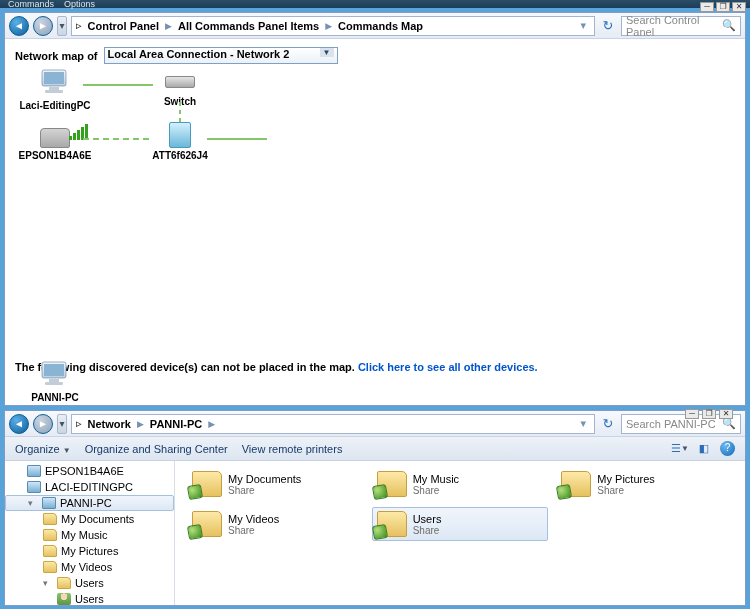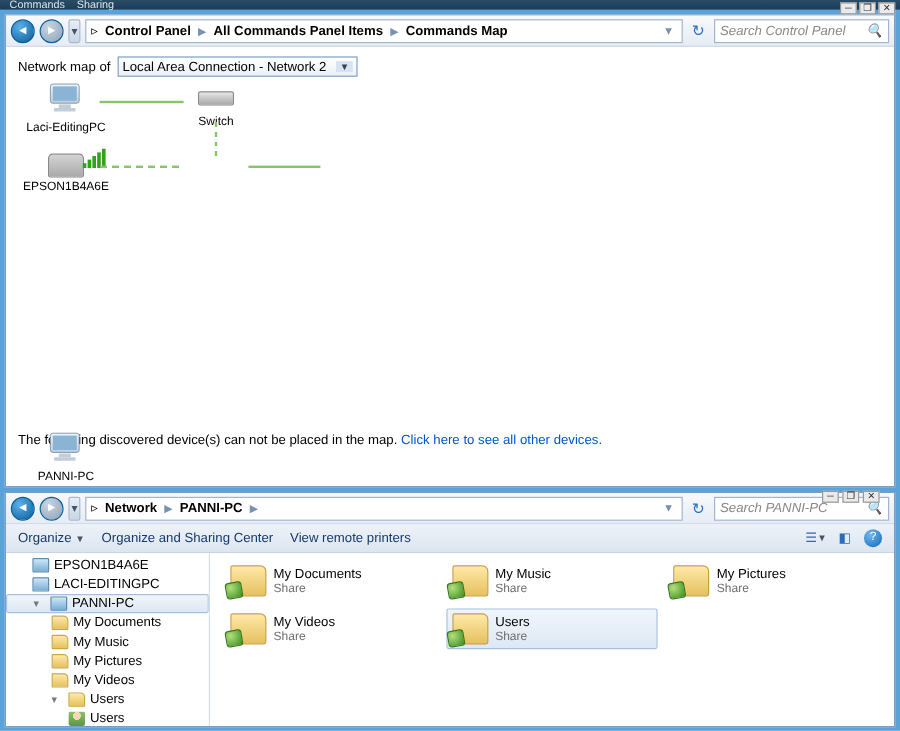--- a/index.html
+++ b/index.html
@@ -16,26 +16,26 @@
 
 .addr-row { display: flex; align-items: center; height: 26px; background: linear-gradient(#f7f9fc, #e6ecf5); border-bottom: 1px solid #c9d3e1; padding: 0 4px; gap: 4px; }
 .nav-btn { width: 20px; height: 20px; border-radius: 50%; background: radial-gradient(circle at 35% 30%, #5bb0ea, #0a5c94); display: flex; align-items: center; justify-content: center; color: #fff; font-size: 10px; border: 1px solid #0a5f9a; }
 .nav-btn.small { width: 10px; height: 20px; border-radius: 2px; background: linear-gradient(#e8eef6,#cad5e4); color: #456; border: 1px solid #a9b8cb; }
 .nav-btn.disabled { background: radial-gradient(circle at 35% 30%, #c8d4e2, #8fa2b8); }
 .addr-bar { flex: 1; height: 20px; border: 1px solid #a3b4cf; background: #fff; display: flex; align-items: center; padding: 0 4px; gap: 4px; }
 .crumb { color: #000; padding: 1px 2px; font-weight: bold; }
 .crumb-sep { color: #7791b0; font-size: 9px; }
 .addr-drop { color: #7791b0; padding: 0 4px; }
 .refresh { width: 18px; height: 18px; color: #2d72c0; font-size: 13px; display: flex; align-items: center; justify-content: center; }
-.search { width: 146px; height: 20px; border: 1px solid #a3b4cf; background: #fff; display: flex; align-items: center; padding: 0 4px; color: #888; justify-content: space-between; font-style: italic; }
+.search { width: 120px; height: 20px; border: 1px solid #a3b4cf; background: #fff; display: flex; align-items: center; padding: 0 4px; color: #888; justify-content: space-between; }
 .search .mag { color: #2d72c0; }
 
-.body-area { position: relative; padding: 8px 10px; }
+.body-area { position: relative; padding: 8px 10px; font-weight: bold; }
 .nm-row { display: flex; align-items: center; gap: 6px; }
-.select { width: 200px; height: 17px; border: 1px solid #7da0c4; background: linear-gradient(#fff,#ebf1f8); display: flex; align-items: center; justify-content: space-between; padding: 0 3px; font-size: 11px; }
+.select { width: 234px; height: 17px; border: 1px solid #7da0c4; background: linear-gradient(#fff,#ebf1f8); display: flex; align-items: flex-start; justify-content: space-between; padding: 0 3px; font-size: 11px; }
 .select .s-arrow { background: #d8e3ef; color: #345; padding: 0 3px; font-size: 8px; }
 
 .map { position: relative; height: 140px; margin-top: 4px; }
 .node { position: absolute; width: 80px; text-align: center; }
 .node .lbl { font-size: 10px; color: #000; margin-top: 2px; }
 .icon-pc, .icon-switch, .icon-router, .icon-printer, .icon-globe { margin: 0 auto; }
 .icon-pc { width: 32px; height: 28px; }
 .icon-switch { width: 30px; height: 12px; background: linear-gradient(#e6e6e6,#a9a9a9); border-radius: 2px; border: 1px solid #888; margin-top: 8px; margin-bottom: 8px; }
 .icon-router { width: 22px; height: 26px; background: linear-gradient(#d3f0ff,#6ab8d8); border-radius: 2px; border: 1px solid #4a9abc; }
 .icon-printer { width: 30px; height: 20px; background: linear-gradient(#d4d4d4,#a9a9a9); border: 1px solid #888; border-radius: 4px 4px 2px 2px; margin-top: 6px; }
@@ -93,21 +93,21 @@
     <defs>
 <linearGradient id="monGrad" x1="0" y1="0" x2="0" y2="1">
         <stop offset="0" stop-color="#eef4fb"></stop>
         <stop offset="1" stop-color="#bcd0e4"></stop>
       </linearGradient>
 </defs>
   </svg>
 
 <div class="top-taskbar">
   <span>Commands</span>
-  <span>Sharing</span>
+  <span>Options</span>
 </div>
 <div class="caption-btns">
   <div class="btn">─</div>
   <div class="btn">❐</div>
   <div class="btn">✕</div>
 </div>
 
 <div class="window w1">
   <div class="addr-row">
     <div class="nav-btn">◄</div>
@@ -161,20 +161,24 @@
             <div></div>
             <div></div>
             <div></div>
             <div></div>
             <div></div>
           </div>
         <div class="icon-printer"></div>
         <div class="lbl">EPSON1B4A6E</div>
       </div>
       <div class="hline" style="left:68px;top:70px;width:70px"></div>
+      <div class="node" style="left:125px;top:54px">
+        <div class="icon-router"></div>
+        <div class="lbl">ATT6f626J4</div>
+      </div>
       <div class="hline solid" style="left:192px;top:70px;width:60px"></div>
     </div>
 
     <div class="msg-row">
       <span>The following discovered device(s) can not be placed in the map.</span>
       <a href="#">Click here to see all other devices.</a>
     </div>
     <div class="unplaced">
       <div class="node">
         <svg class="icon-pc" viewBox="0 0 32 28">

